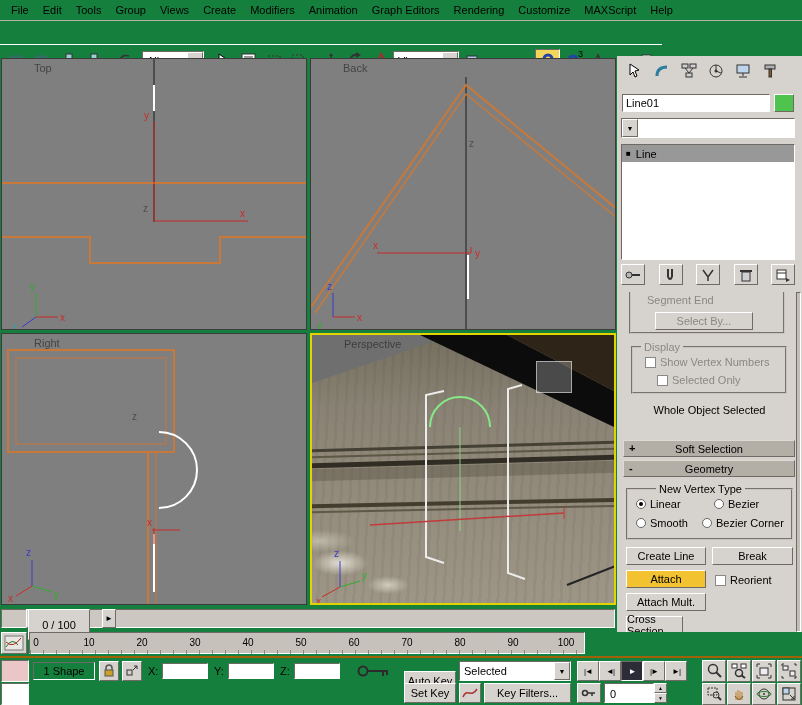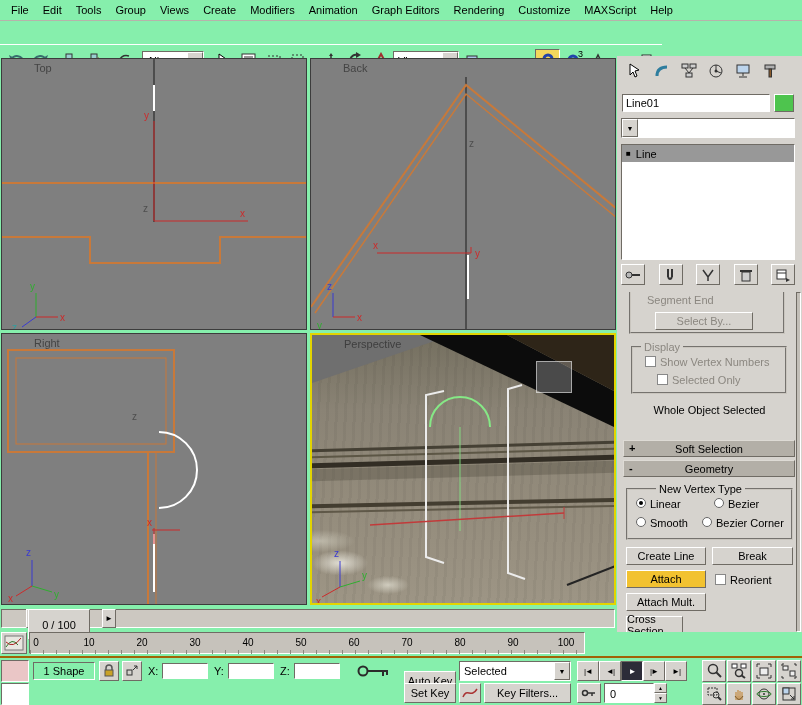--- a/index.html
+++ b/index.html
@@ -1,17 +1,17 @@
 <!DOCTYPE html>
 <html><head>
 <meta charset="utf-8">
 <style>
   * { box-sizing: border-box; margin:0; padding:0; }
   html,body { background:#555; }
-  #root { position:relative; width:802px; height:705px; background:#86efac;
+  #root { position:relative; width:802px; height:705px; background:#15803d;
           font-family:"Liberation Sans",sans-serif; font-size:11px; color:#000; overflow:hidden; }
   .abs { position:absolute; }
   .raised { background:#d6d3ce; border:1px solid; border-color:#fff #6f6b64 #6f6b64 #fff; }
   .sunken { border:1px solid; border-color:#6f6b64 #fff #fff #6f6b64; }
   .white { background:#fff; }
   .ctr { display:flex; align-items:center; justify-content:center; }
   .gray { color:#8b8780; }
   
   .menubar { position:absolute; top:0; left:0; width:802px; height:21px; display:flex; align-items:center; padding-left:4px; border-bottom:1px solid #b7b3ab; }
   .menu-item { padding:3px 7px; white-space:nowrap; }
@@ -32,21 +32,21 @@
   .cp { position:absolute; left:617px; top:56px; width:185px; height:576px; background:#d6d3ce; }
   .cptab { width:27px; height:24px; display:flex; align-items:center; justify-content:center; }
   .rhead { position:absolute; height:17px; background:#b3afa7; border:1px solid; border-color:#dedbd5 #6f6b64 #6f6b64 #dedbd5; display:flex; align-items:center; justify-content:center; font-size:11px; }
   .rhead .sym { position:absolute; left:5px; top:1px; font-weight:bold; }
   .gbox { position:absolute; border:2px groove #c9c5be; }
   .gbl { position:absolute; top:-7px; left:8px; background:#d6d3ce; padding:0 3px; }
   .rbtn { position:absolute; height:18px; background:#d6d3ce; border:1px solid; border-color:#fff #6f6b64 #6f6b64 #fff; display:flex; align-items:center; justify-content:center; font-size:11px; }
   .radio { width:10px; height:10px; border-radius:50%; background:#fff; border:1px solid #666; display:inline-block; position:relative; flex:0 0 auto; }
   .radio.sel::after { content:""; position:absolute; left:2px; top:2px; width:4px; height:4px; border-radius:50%; background:#000; }
   .cb { width:11px; height:11px; background:#fff; border:1px solid #888; display:inline-block; flex:0 0 auto; }
-  .optrow { position:absolute; display:flex; gap:4px; white-space:nowrap; }
+  .optrow { position:absolute; display:flex; align-items:center; gap:4px; white-space:nowrap; }
   
   .tick { position:absolute; top:4px; width:26px; text-align:center; font-size:10px; }
   .tpbtn { width:22px; height:20px; background:#d6d3ce; border:1px solid; border-color:#fff #6f6b64 #6f6b64 #fff; display:flex; align-items:center; justify-content:center; font-size:8px; letter-spacing:-1px; }
   .tpbtn.pressed { background:#2c2c38; color:#fff; border-color:#6f6b64 #fff #fff #6f6b64; }
   .navb { position:absolute; width:24px; height:22px; background:#d6d3ce; border:1px solid; border-color:#fff #6f6b64 #6f6b64 #fff; display:flex; align-items:center; justify-content:center; }
   text { font-family:"Liberation Sans",sans-serif; font-size:10px; }
 </style>
 </head>
 <body>
 

